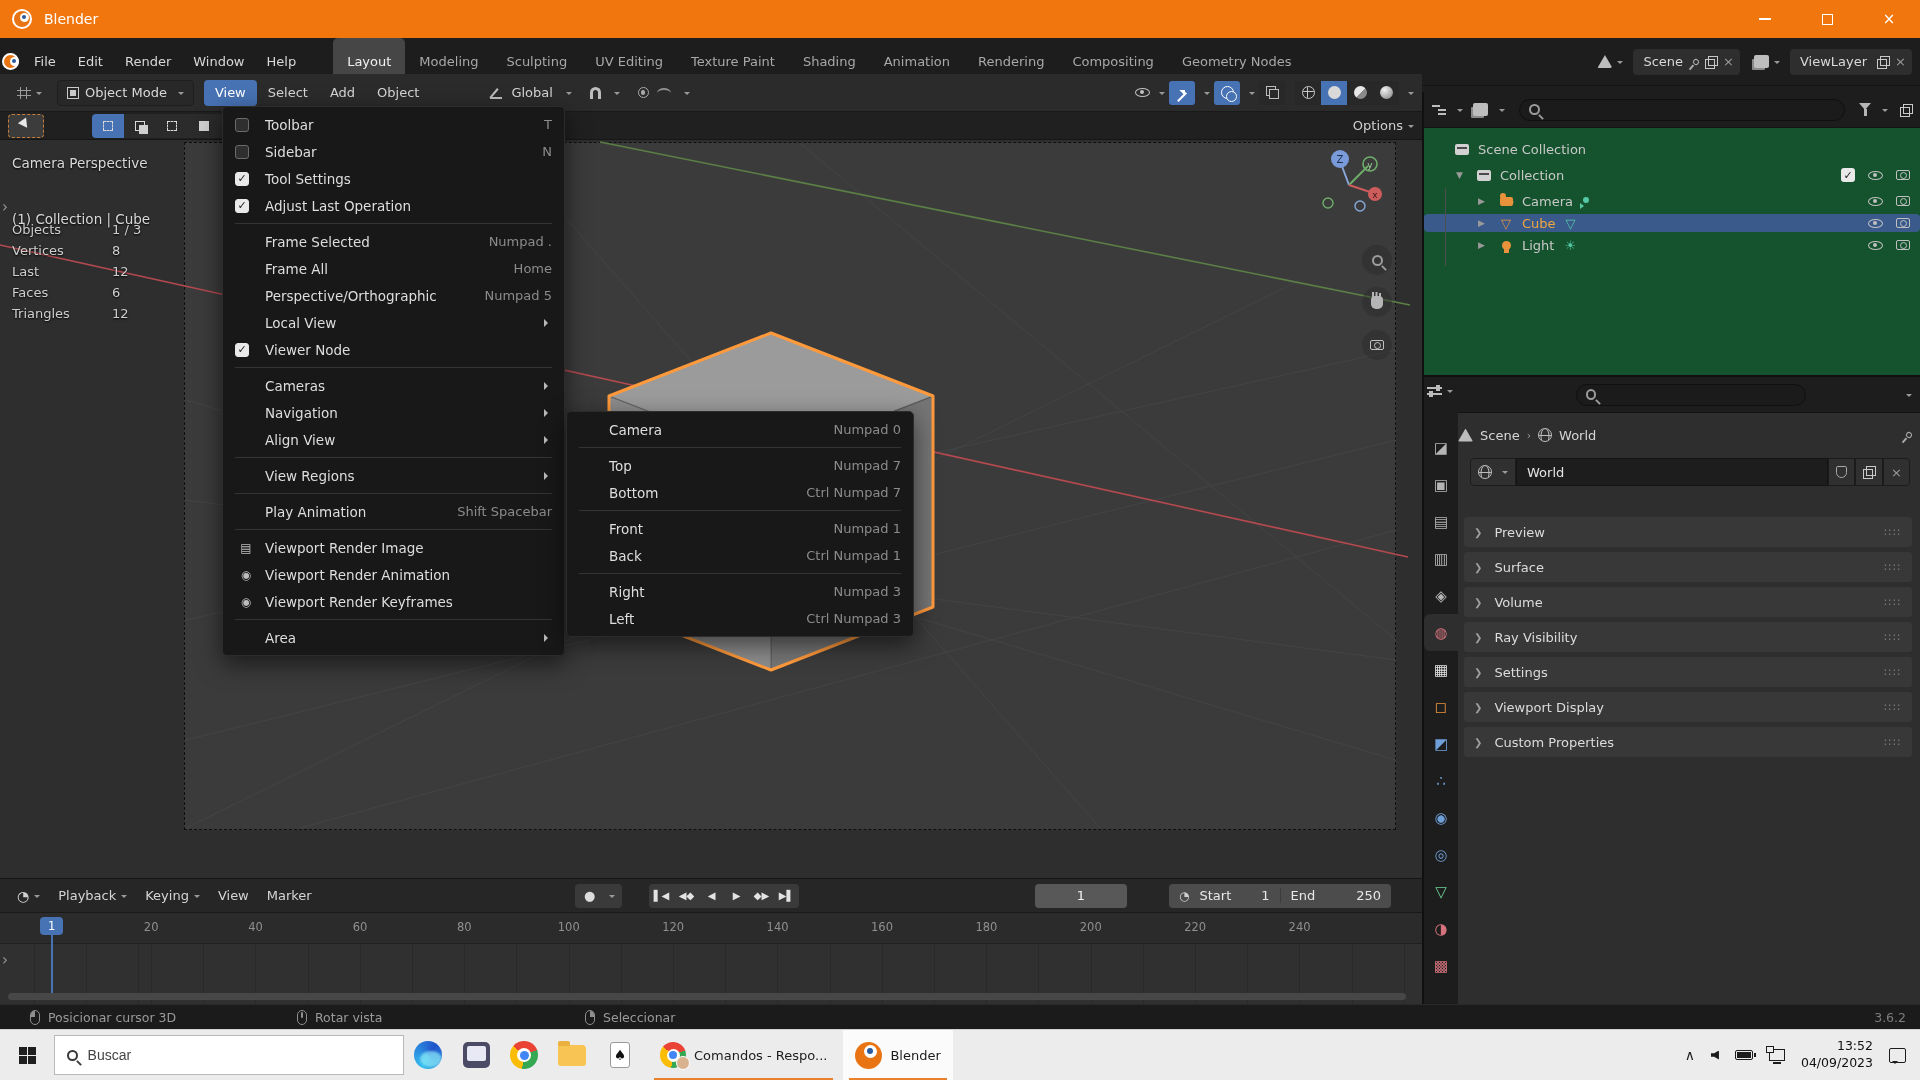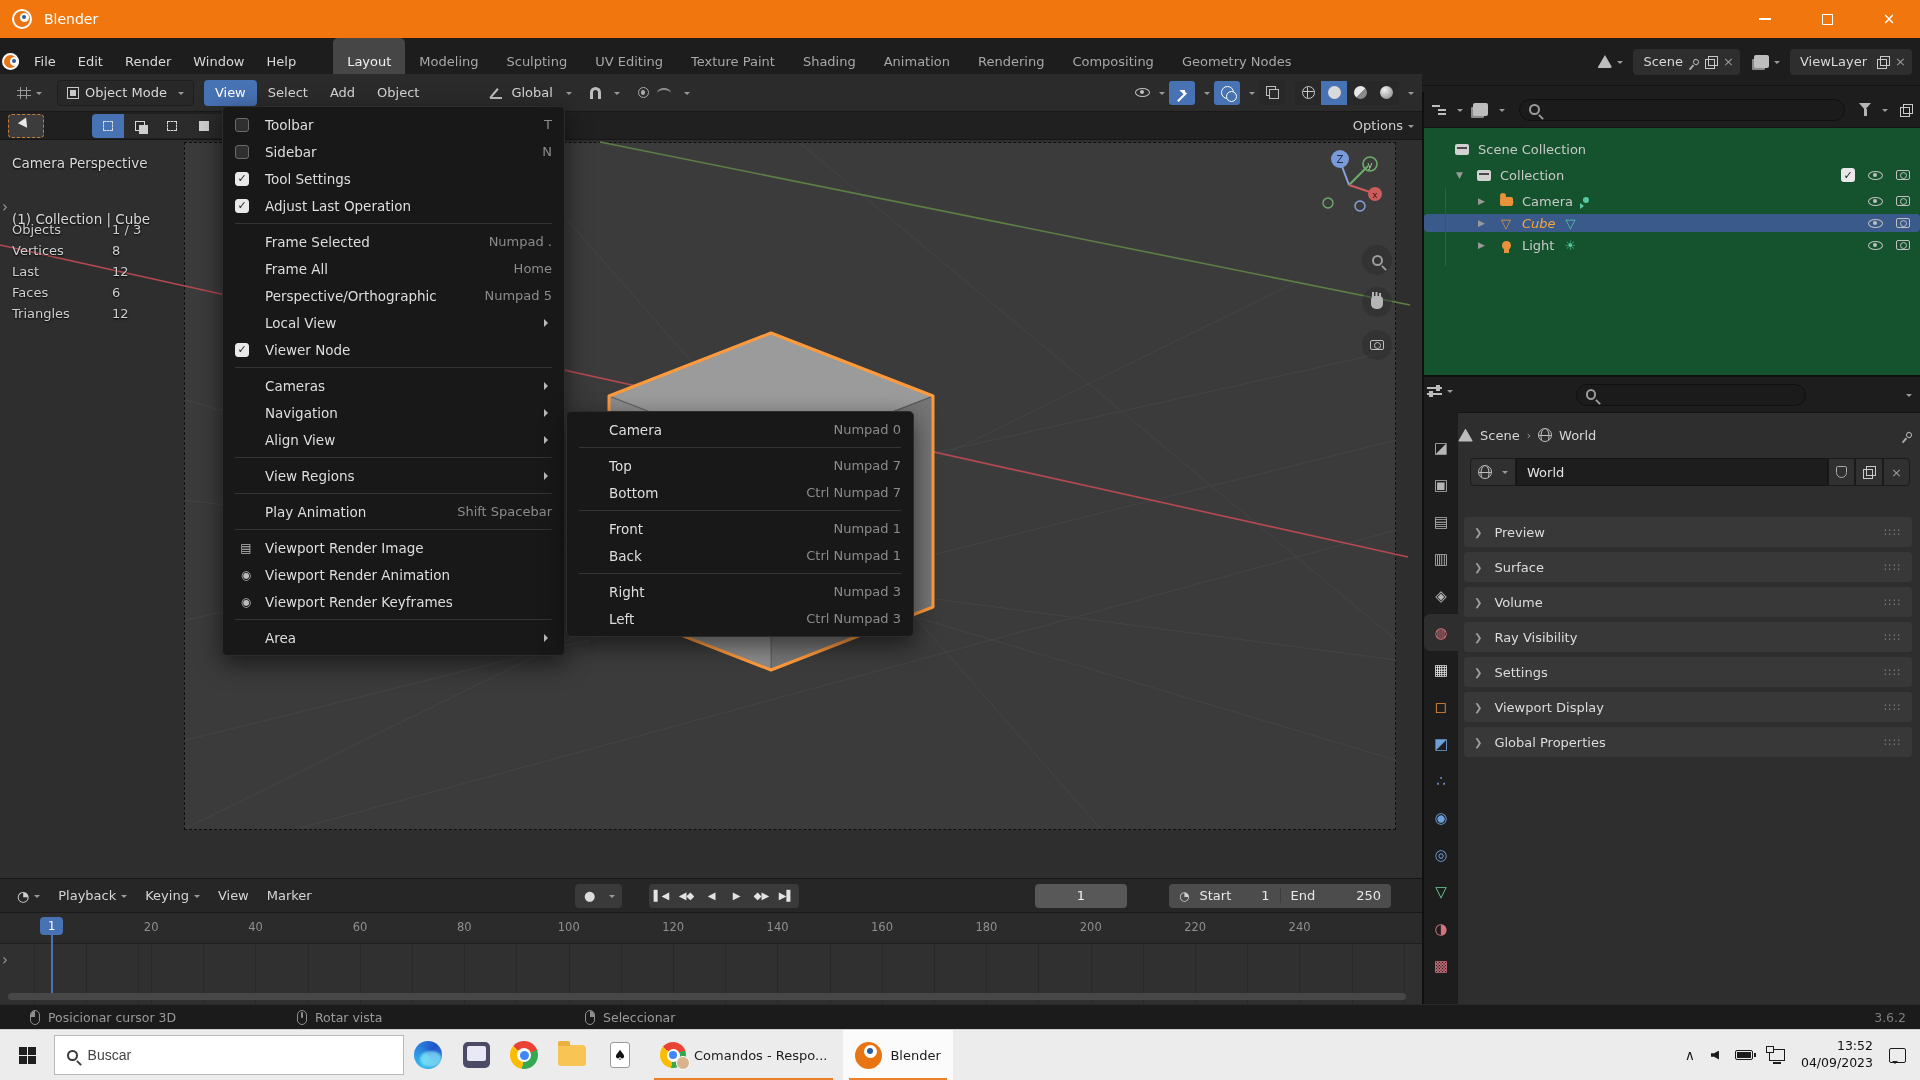--- a/index.html
+++ b/index.html
@@ -168,21 +168,21 @@
   #outliner{top:92px;left:1422px;width:498px;height:301px;background:#14532d;border-left:2px solid #101010;}
   #outheader{height:36px;background:#1d1d1d;display:flex;align-items:center;padding:0 8px;gap:6px;border-bottom:1px solid #141414;}
   .treeic{width:14px;height:12px;background:
      linear-gradient(#bdbdbd,#bdbdbd) 0 1px/8px 2px no-repeat,
      linear-gradient(#bdbdbd,#bdbdbd) 6px 5px/8px 2px no-repeat,
      linear-gradient(#bdbdbd,#bdbdbd) 6px 9px/8px 2px no-repeat;}
   .orow{height:26px;display:flex;align-items:center;padding-left:calc(10px + var(--ind,0) * 22px);position:relative;}
   .orow.selected{background:#3a5a8c;}
   .expander{width:18px;color:#9a9a9a;font-size:9px;}
   .olabel{margin-left:6px;color:#c9c9c9;}
-  .orow.activetext .olabel{color:#f0a73f;font-style:italic;}
+  .orow.activetext .olabel{color:#f0a73f;}
   .obadge{margin-left:10px;}
   .octrls{position:absolute;right:10px;display:flex;gap:13px;align-items:center;}
   .ocheck{width:14px;height:14px;background:#e9e9e9;border-radius:3px;color:#1d1d1d;font-size:11px;display:none;align-items:center;justify-content:center;font-weight:bold;}
   .orow.hascheck .ocheck{display:flex;}
   .orow .eyeic,.orow .camic{display:none;}
   .orow.haseye .eyeic{display:inline-block;}
   .orow.haseye .camic{display:inline-block;}
   #oline{position:absolute;left:1443px;top:170px;width:1px;height:78px;background:#4e4e4e;}
   
   .oicon{width:20px;display:flex;justify-content:center;align-items:center;}
@@ -1067,21 +1067,21 @@
         <span>Settings</span>
         <span class="dots">∷∷</span>
       </div>
       <div class="panelrow">
         <span class="pchev">❯</span>
         <span>Viewport Display</span>
         <span class="dots">∷∷</span>
       </div>
       <div class="panelrow">
         <span class="pchev">❯</span>
-        <span>Global Properties</span>
+        <span>Custom Properties</span>
         <span class="dots">∷∷</span>
       </div>
     </div>
 </div>
 
 <div id="statusbar" class="abs">
   <div class="hint" style="left:30px;">
     <span class="mouseic m-left"></span>
     <span>Posicionar cursor 3D</span>
   </div>

